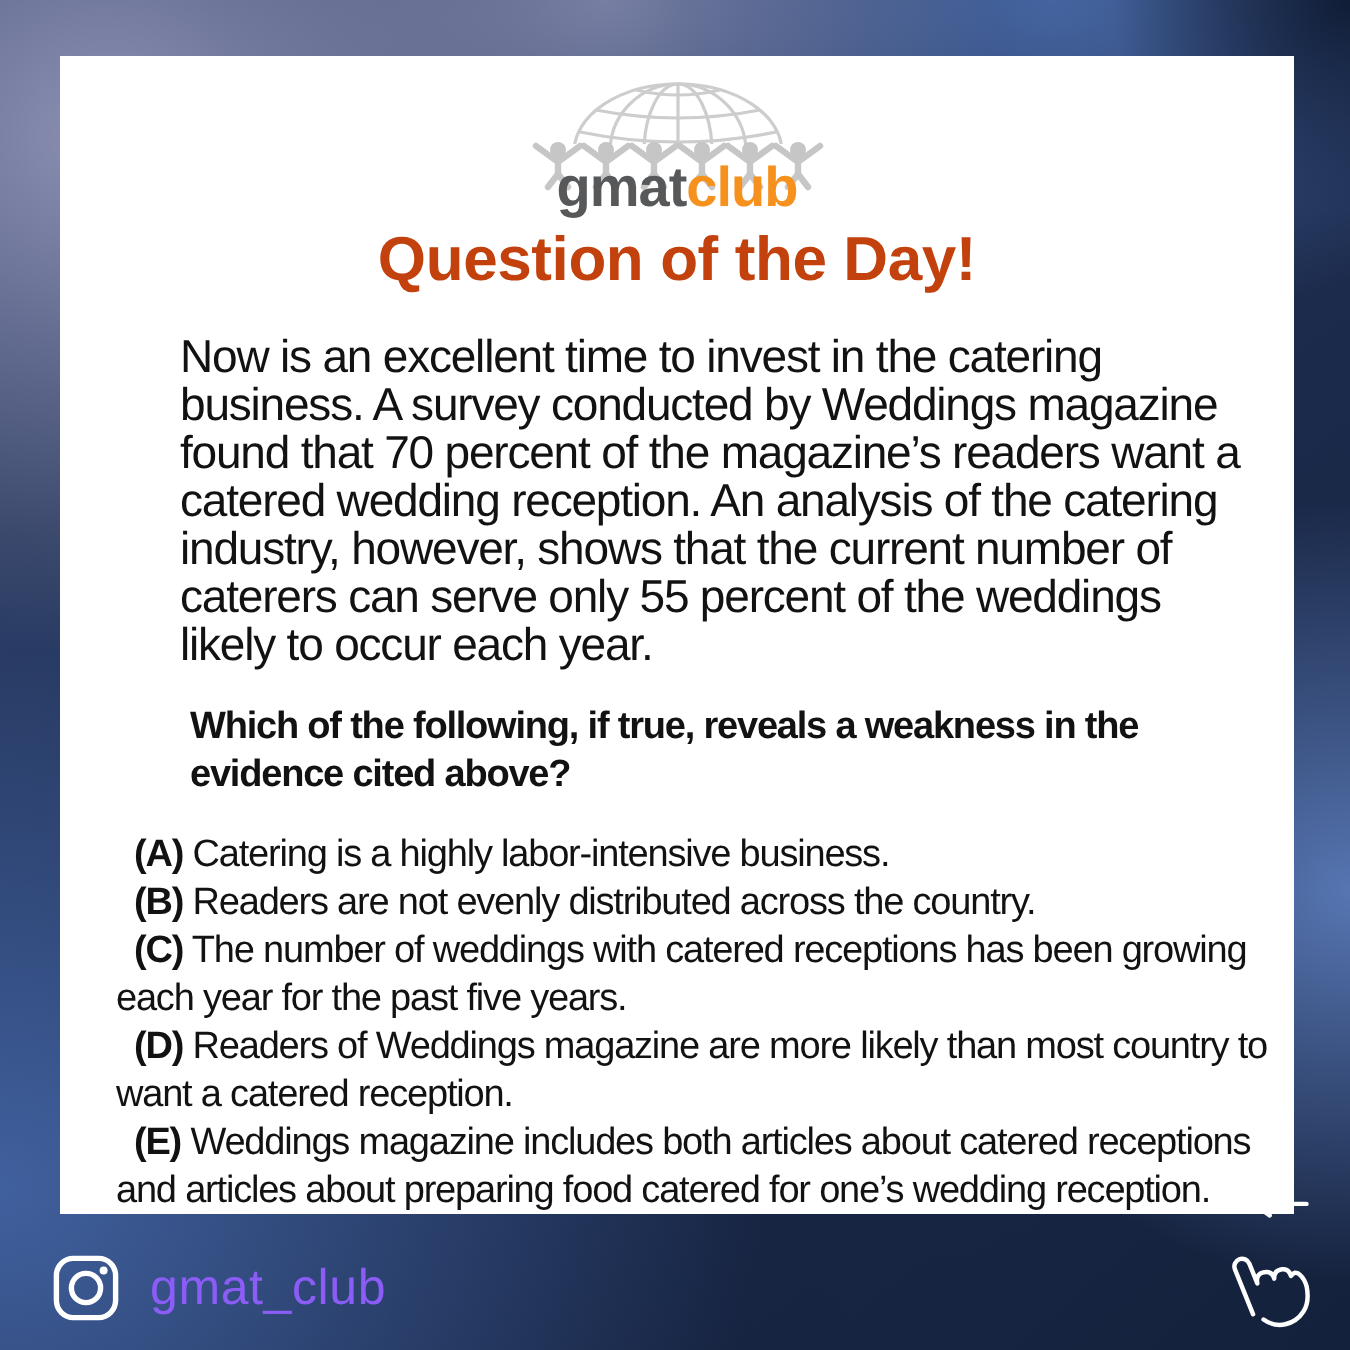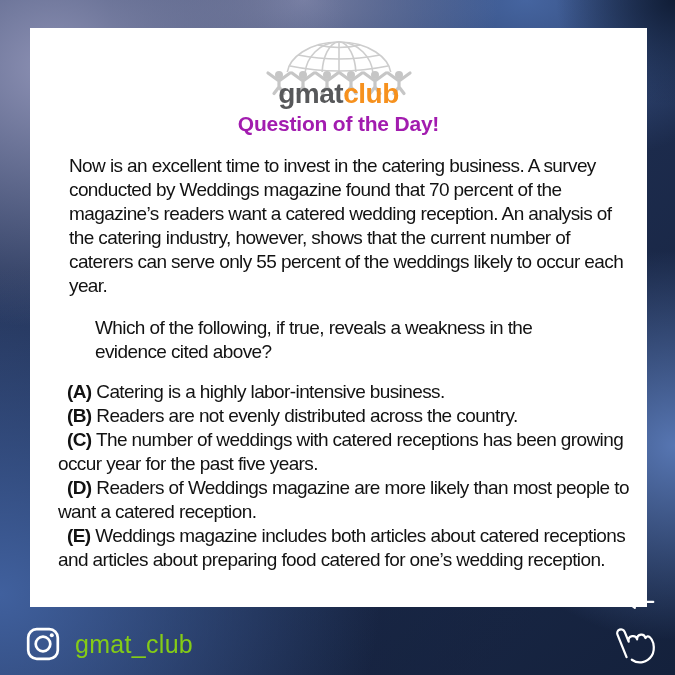--- a/index.html
+++ b/index.html
@@ -24,39 +24,39 @@
   .logo{width:100%;text-align:center;padding-top:8px;}
   .logo svg{display:block;margin:0 auto;}
   .logo-text{
     margin-top:-16px;position:relative;
     font-size:28px;font-weight:bold;letter-spacing:-0.5px;line-height:1;
   }
   .logo-text .g{color:#57585a;}
   .logo-text .c{color:#f6911e;}
   h1.qotd{
     margin:4px 0 0 0;text-align:center;
-    font-size:21px;font-weight:bold;color:#a21caf;letter-spacing:-0.2px;line-height:1.15;
+    font-size:31px;font-weight:bold;color:#c2410c;letter-spacing:-0.2px;line-height:1.15;
   }
   .passage{
-    margin:18px 22px 0 39px;
-    font-size:19px;line-height:24px;letter-spacing:-0.6px;color:#121212;
+    margin:18px 22px 0 60px;
+    font-size:23px;line-height:24px;letter-spacing:-0.6px;color:#121212;
   }
   .prompt{
     margin:18px 40px 0 65px;
-    font-size:19px;line-height:24px;letter-spacing:-0.6px;color:#121212;
+    font-size:19px;line-height:24px;letter-spacing:-0.6px;color:#121212;font-weight:bold;
   }
   .options{margin:16px 10px 0 28px;}
   .option{
     margin:0;text-indent:9px;
     font-size:19px;line-height:24px;letter-spacing:-0.6px;color:#121212;
   }
   .option b{font-weight:bold;}
   .footer{
     position:absolute;left:26px;bottom:14px;
-    display:flex;align-items:center;gap:15px;color:#84cc16;
+    display:flex;align-items:center;gap:15px;color:#8b5cf6;
   }
   .footer .handle{font-size:25px;letter-spacing:0.3px;}
   .swipe{position:absolute;right:14px;bottom:6px;width:62px;height:76px;}
 </style>
 </head>
 <body>
 
 <div class="card">
 
   <div class="logo">
@@ -101,23 +101,23 @@
 
   <p class="passage">Now is an excellent time to invest in the catering business. A survey conducted by Weddings magazine found that 70 percent of the magazine’s readers want a catered wedding reception. An analysis of the catering industry, however, shows that the current number of caterers can serve only 55 percent of the weddings likely to occur each year.</p>
 
   <p class="prompt">Which of the following, if true, reveals a weakness in the evidence cited above?</p>
 
   <div class="options">
   <p class="option"><b class="opt-label">(A)</b> <span class="opt-text">Catering is a highly labor-intensive business.</span></p>
 
   <p class="option"><b class="opt-label">(B)</b> <span class="opt-text">Readers are not evenly distributed across the country.</span></p>
 
-  <p class="option"><b class="opt-label">(C)</b> <span class="opt-text">The number of weddings with catered receptions has been growing occur year for the past five years.</span></p>
+  <p class="option"><b class="opt-label">(C)</b> <span class="opt-text">The number of weddings with catered receptions has been growing each year for the past five years.</span></p>
 
-  <p class="option"><b class="opt-label">(D)</b> <span class="opt-text">Readers of Weddings magazine are more likely than most people to want a catered reception.</span></p>
+  <p class="option"><b class="opt-label">(D)</b> <span class="opt-text">Readers of Weddings magazine are more likely than most country to want a catered reception.</span></p>
 
   <p class="option"><b class="opt-label">(E)</b> <span class="opt-text">Weddings magazine includes both articles about catered receptions and articles about preparing food catered for one’s wedding reception.</span></p>
 </div>
 </div>
 
 <div class="footer">
   <svg width="34" height="34" viewBox="0 0 34 34">
     <rect x="2.2" y="2.2" width="29.6" height="29.6" rx="8.5" fill="none" stroke="#ffffff" stroke-width="2.7"></rect>
     <circle cx="17" cy="17" r="7.3" fill="none" stroke="#ffffff" stroke-width="2.7"></circle>
     <circle cx="25.8" cy="8.2" r="2" fill="#ffffff"></circle>

